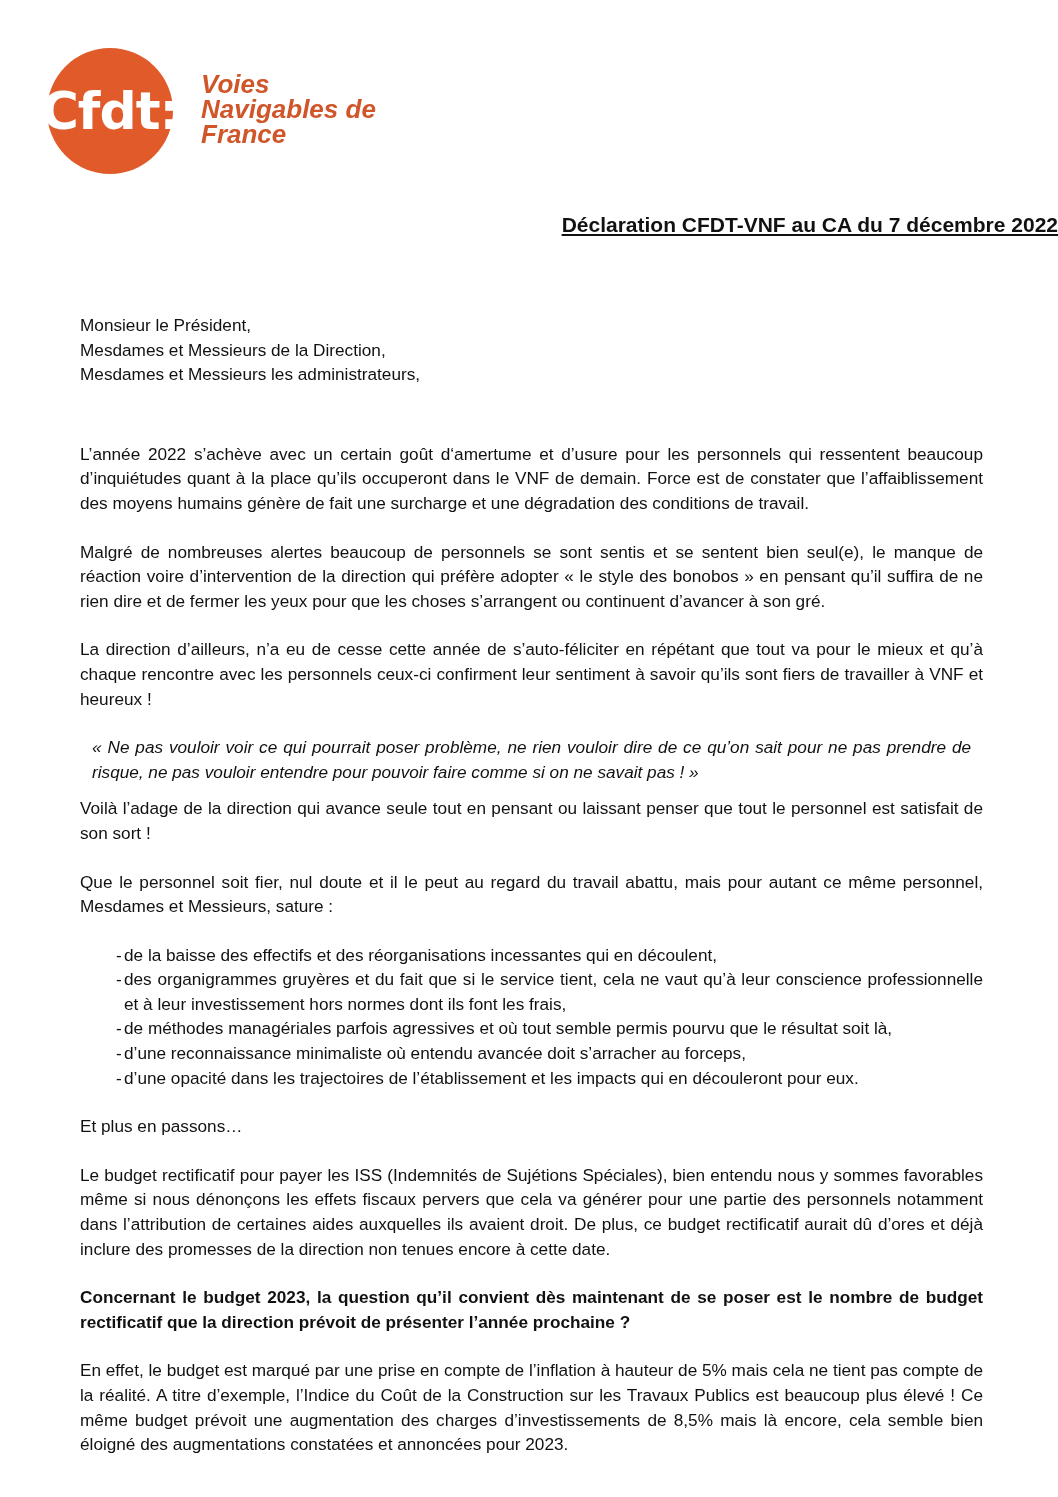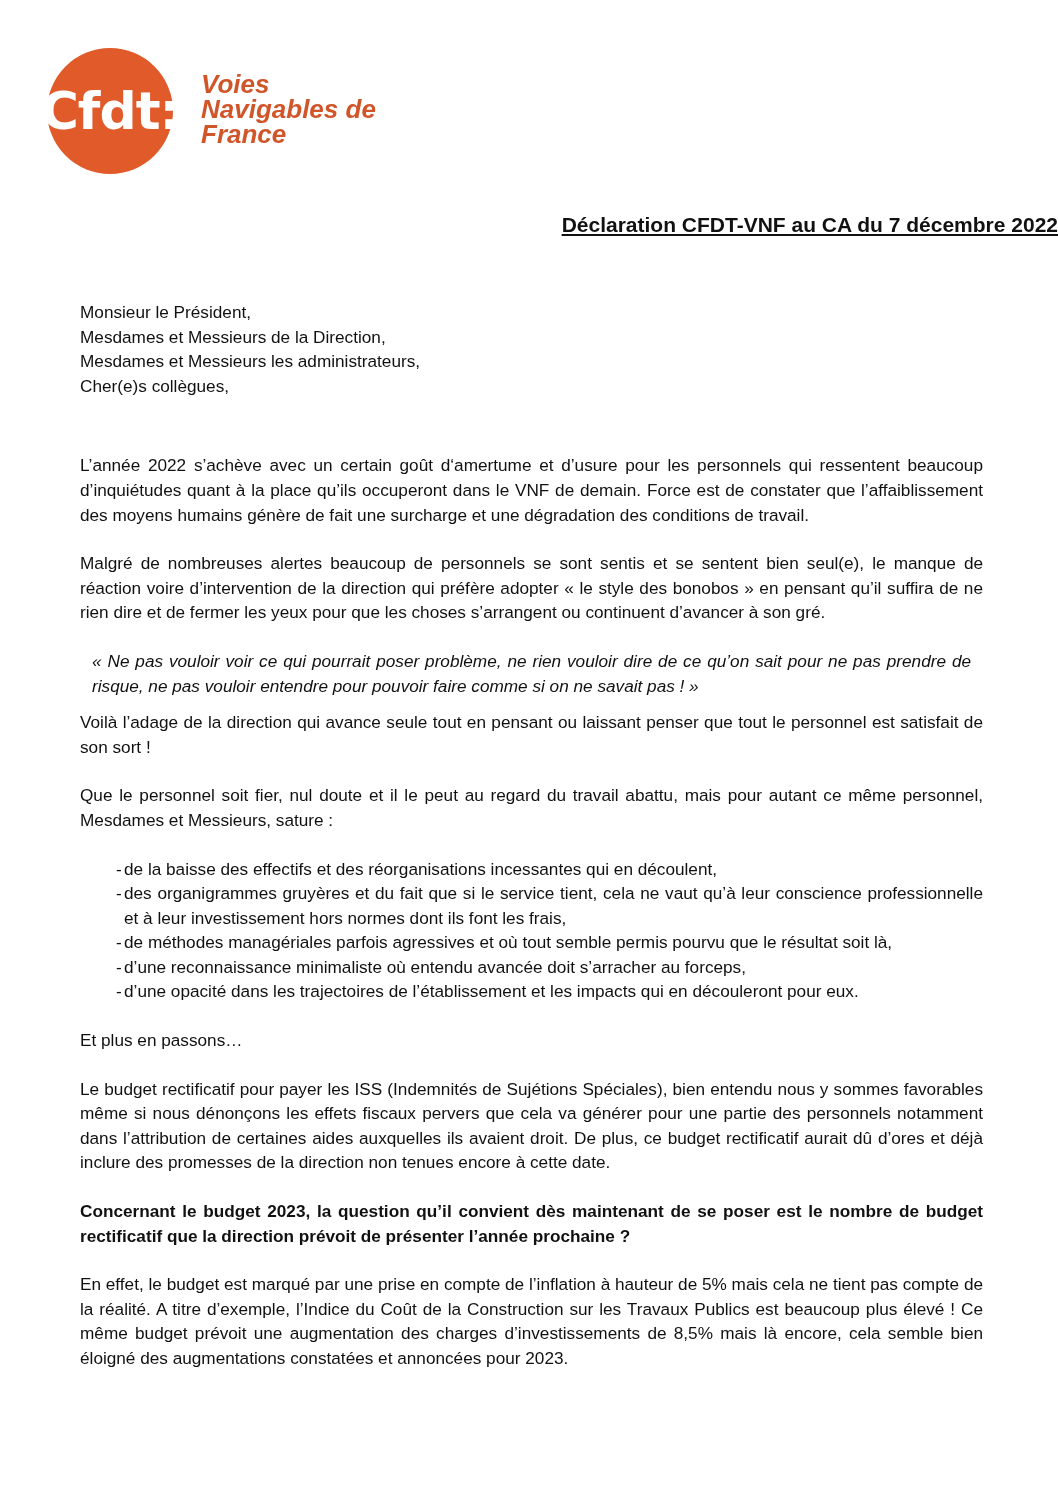--- a/index.html
+++ b/index.html
@@ -27,21 +27,21 @@
   .title {
     position: absolute; left: 0; width: 1058px; top: 213px; text-align: right;
     font-weight: bold; font-size: 21px; text-decoration: underline;
     font-family: "Liberation Sans", sans-serif;
   }
   .content {
     position: absolute; left: 80px; width: 903px; top: 300px;
     font-size: 17.2px; line-height: 24.6px;
     font-family: "Liberation Sans Narrow", "Liberation Sans", sans-serif;
   }
-  .salutation { margin: 0 0 55px 0; }
+  .salutation { margin: 13px 0 55px 0; }
   .salutation div { white-space: nowrap; }
   p { margin: 0 0 24px 0; text-align: justify; }
   .quote { font-style: italic; margin: 12px; }
   .after-quote { margin-top: 0; }
   ul.sat { list-style: none; margin: 0 0 24px 0; padding: 0; }
   ul.sat li { position: relative; padding-left: 44px; text-align: justify; }
   ul.sat li .dash { position: absolute; left: 36px; }
   ul.sat li .txt { display: block; padding-left: 0; }
   .bold { font-weight: bold; }
 </style>
@@ -57,25 +57,25 @@
   <div>France</div>
 </div>
 
 <div class="title">Déclaration CFDT-VNF au CA du 7 décembre 2022</div>
 
 <div class="content">
   <div class="salutation">
     <div>Monsieur le Président,</div>
     <div>Mesdames et Messieurs de la Direction,</div>
     <div>Mesdames et Messieurs les administrateurs,</div>
-    <div>Cher(e)s collègues,</div>
   </div>
 
   <p>L’année 2022 s’achève avec un certain goût d‘amertume et d’usure pour les personnels qui ressentent beaucoup d’inquiétudes quant à la place qu’ils occuperont dans le VNF de demain. Force est de constater que l’affaiblissement des moyens humains génère de fait une surcharge et une dégradation des conditions de travail.</p>
   <p>Malgré de nombreuses alertes beaucoup de personnels se sont sentis et se sentent bien seul(e), le manque de réaction voire d’intervention de la direction qui préfère adopter « le style des bonobos » en pensant qu’il suffira de ne rien dire et de fermer les yeux pour que les choses s’arrangent ou continuent d’avancer à son gré.</p>
+  <p>La direction d’ailleurs, n’a eu de cesse cette année de s’auto-féliciter en répétant que tout va pour le mieux et qu’à chaque rencontre avec les personnels ceux-ci confirment leur sentiment à savoir qu’ils sont fiers de travailler à VNF et heureux !</p>
   <p class="quote">« Ne pas vouloir voir ce qui pourrait poser problème, ne rien vouloir dire de ce qu’on sait pour ne pas prendre de risque, ne pas vouloir entendre pour pouvoir faire comme si on ne savait pas ! »</p>
   <p class="after-quote">Voilà l’adage de la direction qui avance seule tout en pensant ou laissant penser que tout le personnel est satisfait de son sort !</p>
   <p>Que le personnel soit fier, nul doute et il le peut au regard du travail abattu, mais pour autant ce même personnel, Mesdames et Messieurs, sature :</p>
 
   <ul class="sat">
     <li>
         <span class="dash">-</span>
         <span class="txt">de la baisse des effectifs et des réorganisations incessantes qui en découlent,</span>
       </li>
     <li>

